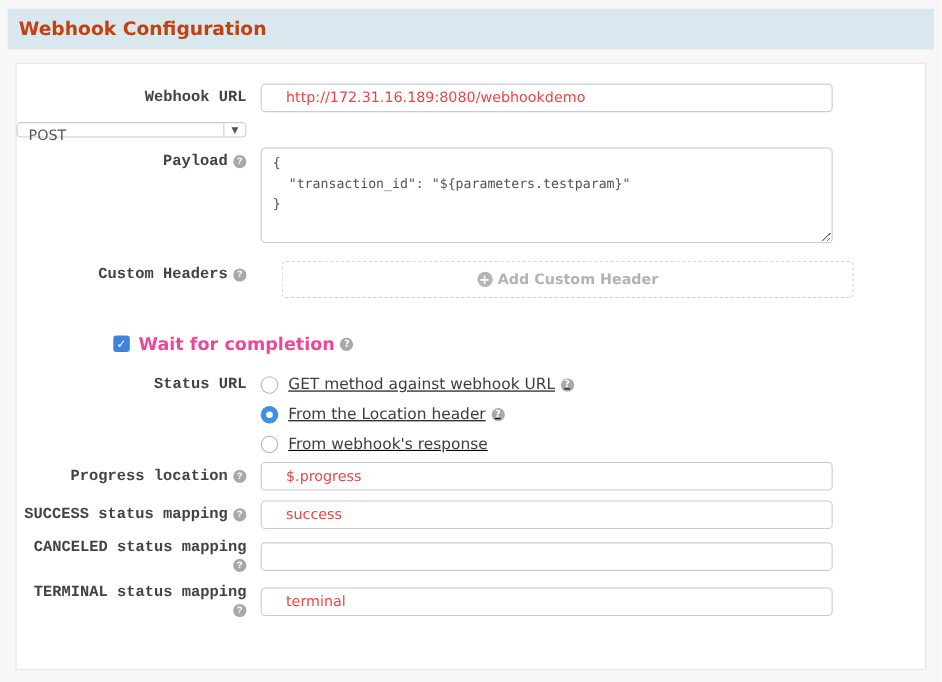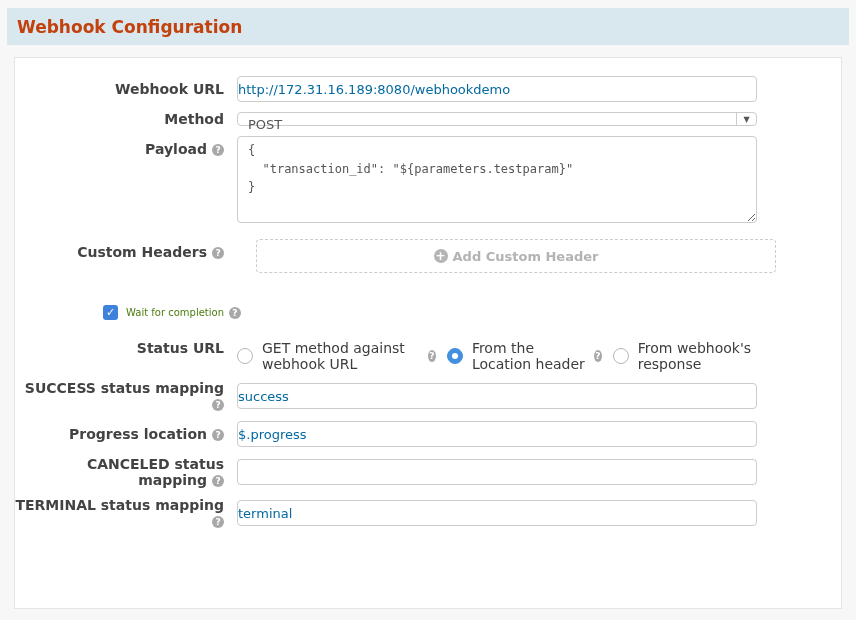--- a/index.html
+++ b/index.html
@@ -35,39 +35,40 @@
     margin-bottom: 9px;
   }
   .form-row.top { align-items: start; }
   .form-row.top .label-cell { padding-top: 5px; }
   .label-cell {
     text-align: right;
     font-weight: bold;
     font-size: 14px;
     color: #434343;
     line-height: 16px;
+    font-family: Liberation Mono, monospace;
   }
   .help-icon {
     display: inline-block;
     width: 12px; height: 12px;
     border-radius: 50%;
     background: #a8a8a8;
     color: #fff;
     font-size: 9px; font-weight: bold;
     line-height: 12px; text-align: center;
     margin-left: 5px;
     vertical-align: 1px;
     cursor: default;
   }
   .text-input {
     width: 100%; height: 26px;
     border: 1px solid #cccccc;
     border-radius: 4px;
-    padding: 3px 0;
-    font-size: 13px; color: #0369a1;
+    padding: 3px 22px;
+    font-size: 13px; color: #ef4444;
     font-family: "DejaVu Sans", "Liberation Sans", sans-serif;
     outline: none;
     background: #fff;
   }
   .combo {
     height: 14px;
     border: 1px solid #cccccc;
     border-radius: 4px;
     display: flex;
     background: #fff;
@@ -128,25 +129,25 @@
   .checkbox {
     width: 15px; height: 15px;
     border-radius: 3px;
     background: #3e82dc;
     color: #fff;
     font-size: 11px; line-height: 15px; text-align: center;
     cursor: pointer;
     flex: none;
   }
   .checkbox-label {
-    font-weight: normal; font-size: 10px; color: #4d7c0f;
+    font-weight: bold; font-size: 16px; color: #ec4899;
     margin-left: 8px;
   }
   .row-status-url { align-items: start; margin-bottom: 8px; }
-  .radio-group { display: flex; flex-direction: row; gap: 11px; }
+  .radio-group { display: flex; flex-direction: column; gap: 11px; text-decoration: underline; }
   .radio-row { display: flex; align-items: center; }
   .radio {
     width: 16px; height: 16px;
     border-radius: 50%;
     border: 1px solid #b9b9b9;
     background: #fff;
     margin-right: 9px;
     position: relative;
     cursor: pointer;
     flex: none;
@@ -174,23 +175,20 @@
   <div class="form-row">
     <div class="label-cell">
       <span>Webhook URL</span>
     </div>
     <div>
       <input class="text-input" type="text" value="http://172.31.16.189:8080/webhookdemo" style="">
     </div>
   </div>
 
   <div class="form-row">
-    <div class="label-cell">
-      <span>Method</span>
-    </div>
     <div>
       <div class="combo">
         <span class="combo-text">POST</span>
         <span class="combo-arrow">▼</span>
       </div>
     </div>
   </div>
 
   <div class="form-row top" style="margin-bottom:12px;">
     <div class="label-cell">
@@ -241,38 +239,38 @@
       <div class="radio-row">
         <span class="radio"></span>
         <span class="radio-label">From webhook's response</span>
       </div>
     </div>
   </div>
 
 
   <div class="form-row">
     <div class="label-cell">
+      <span>Progress location</span><span class="help-icon">?</span>
+    </div>
+    <div>
+      <input class="text-input" type="text" value="$.progress" style="">
+    </div>
+  </div>
+
+  <div class="form-row">
+    <div class="label-cell">
       <span>SUCCESS status mapping</span><span class="help-icon">?</span>
     </div>
     <div>
       <input class="text-input" type="text" value="success" style="">
     </div>
   </div>
 
   <div class="form-row">
     <div class="label-cell">
-      <span>Progress location</span><span class="help-icon">?</span>
-    </div>
-    <div>
-      <input class="text-input" type="text" value="$.progress" style="">
-    </div>
-  </div>
-
-  <div class="form-row">
-    <div class="label-cell">
       <span>CANCELED status mapping</span><span class="help-icon">?</span>
     </div>
     <div>
       <input class="text-input" type="text" style="">
     </div>
   </div>
 
   <div class="form-row" style="margin-bottom:0;">
     <div class="label-cell">
       <span>TERMINAL status mapping</span><span class="help-icon">?</span>

